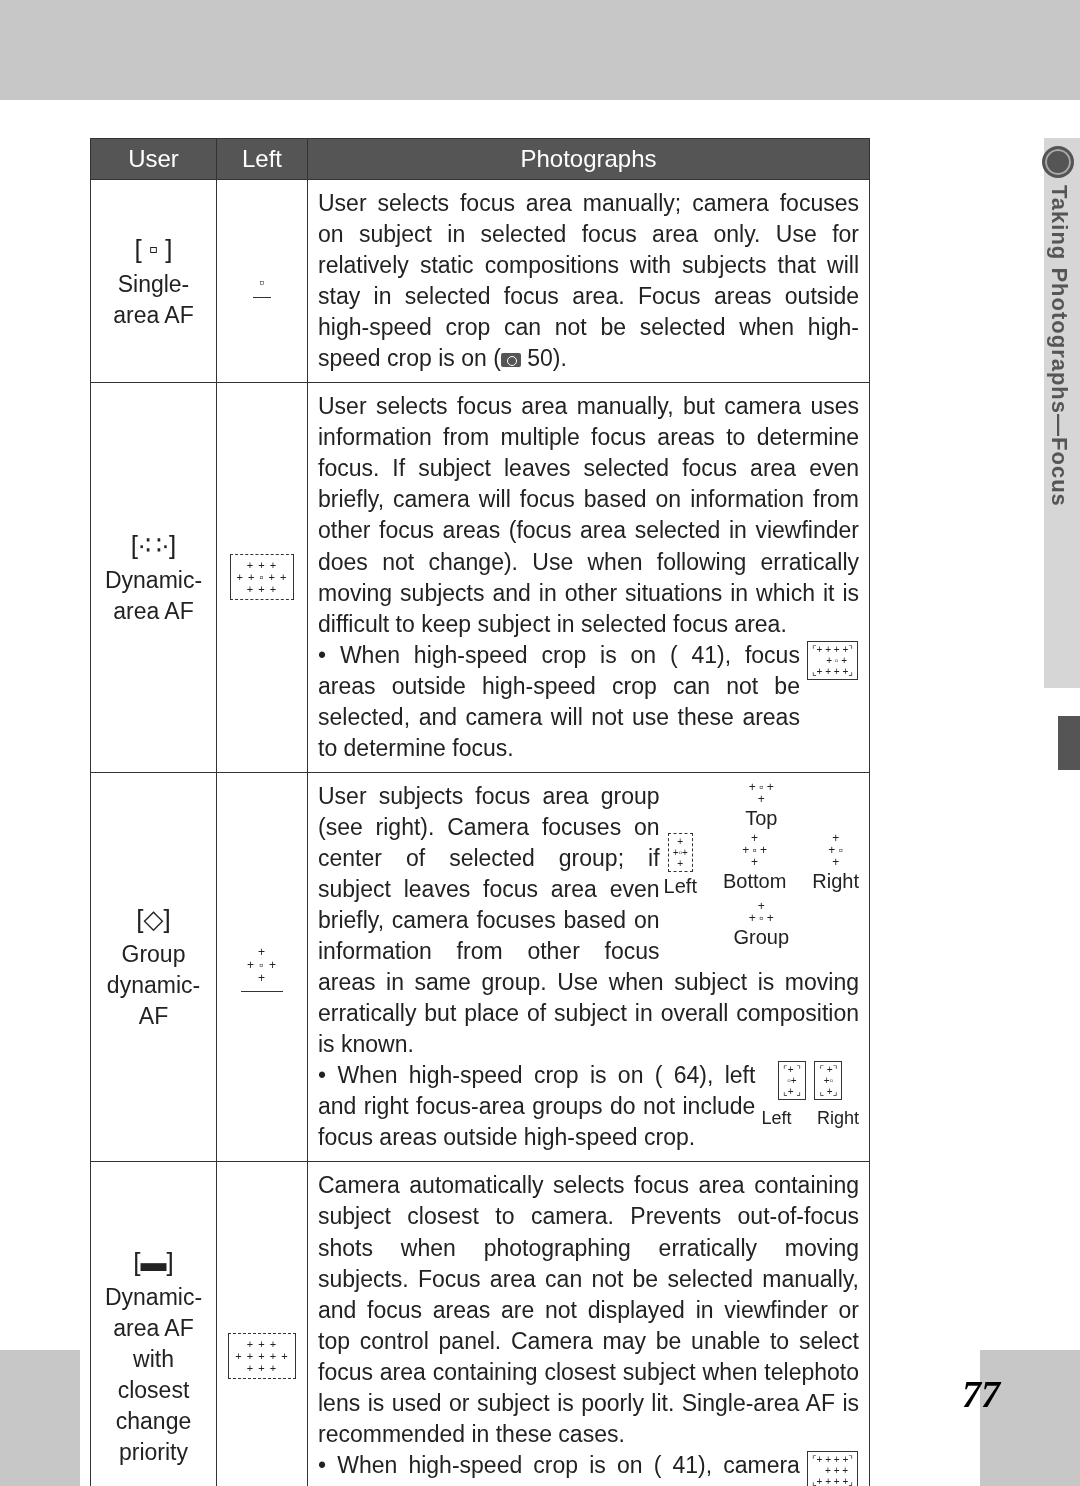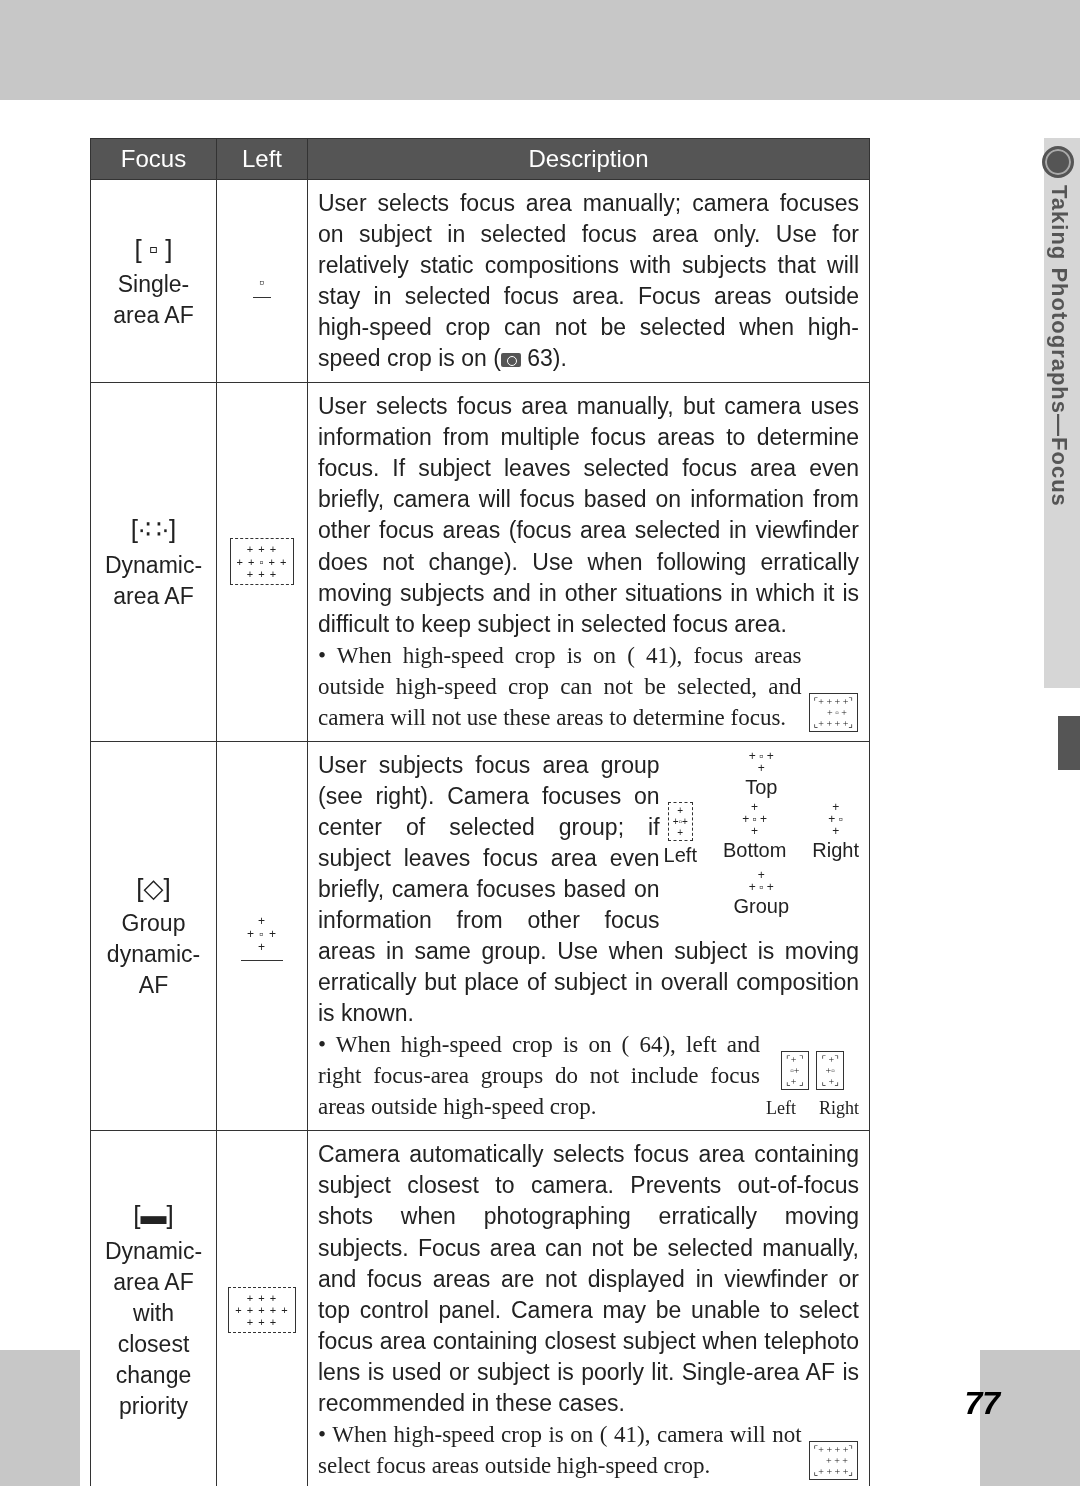--- a/index.html
+++ b/index.html
@@ -89,22 +89,21 @@
     border: 1px solid #333;
     padding: 2px 4px;
     font-size: 12px;
     line-height: 1.1;
     vertical-align: middle;
     text-align: center;
     margin: 1px;
   }
   .bullet-row {
     display: flex;
-    align-items: flex-end;
-    font-family: Liberation Serif, serif;
+    align-items: flex-start;
   }
   .bullet-row .btxt {
     flex: 1;
     text-align: justify;
   }
   .bullet-row .bfig {
     margin-left: 6px;
     flex-shrink: 0;
   }
   .group-diagram {
@@ -160,24 +159,25 @@
     position: absolute;
     right: 0;
     top: 716px;
     width: 22px;
     height: 54px;
     background: #555;
   }
   .page-num {
     position: absolute;
     right: 80px;
-    bottom: 64px;
-    font-size: 32px;
+    bottom: 70px;
+    font-size: 38px;
     font-style: italic;
     font-weight: bold;
+    font-family: Liberation Serif, serif;
   }
   .camera-icon {
     display: inline-block;
     width: 20px;
     height: 14px;
     background: #555;
     border-radius: 2px;
     vertical-align: -1px;
     position: relative;
   }
@@ -201,37 +201,37 @@
 <div class="side-tab"></div>
 <div class="side-circle"></div>
 <div class="side-label">Taking Photographs—Focus</div>
 <div class="thumb-tab"></div>
 
 <div class="page">
 
 <table class="af">
   <thead>
     <tr>
-      <th>Focus</th>
+      <th>User</th>
       <th>Left</th>
-      <th>Description</th>
+      <th>Photographs</th>
     </tr>
   </thead>
   <tbody>
 
     <tr>
       <td class="mode">
         <span class="mode-glyph">[ ▫ ]</span>
         <span>Single-area AF</span>
       </td>
       <td class="icon">
         <span class="icon-box underlined">▫</span>
       </td>
       <td class="desc">
-        <span>User selects focus area manually; camera focuses on subject in selected focus area only.  Use for relatively static compositions with subjects that will stay in selected focus area.  Focus areas outside high-speed crop can not be selected when high-speed crop is on (</span><span class="camera-icon"></span><span> 63).</span>
+        <span>User selects focus area manually; camera focuses on subject in selected focus area only.  Use for relatively static compositions with subjects that will stay in selected focus area.  Focus areas outside high-speed crop can not be selected when high-speed crop is on (</span><span class="camera-icon"></span><span> 50).</span>
       </td>
     </tr>
 
     <tr>
       <td class="mode">
         <span class="mode-glyph">[∙∷∙]</span>
         <span>Dynamic-area AF</span>
       </td>
       <td class="icon">
         <span class="icon-box" style="white-space:pre; font-size:11px;">+ + +

